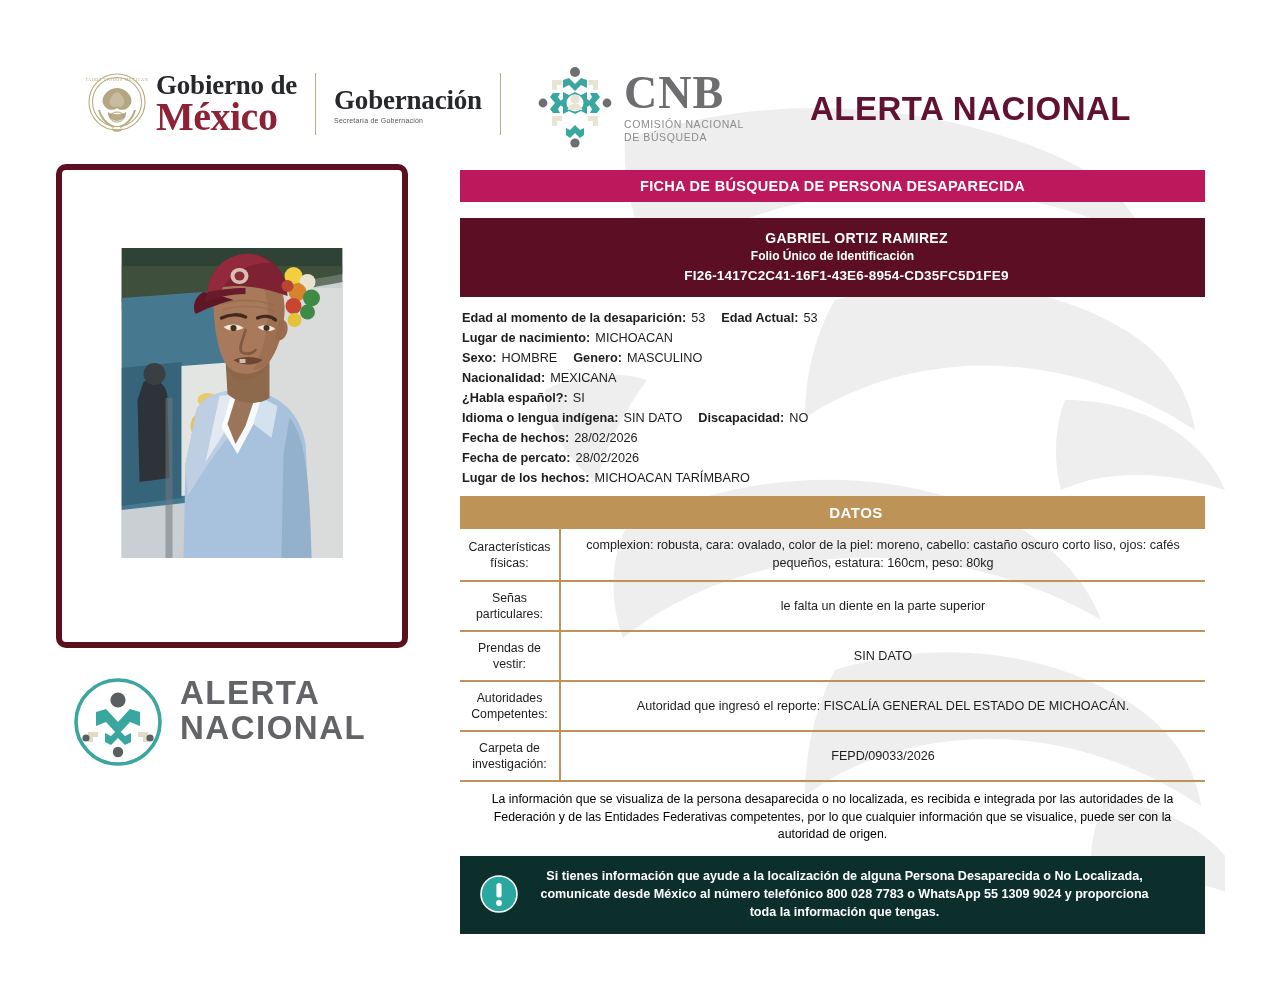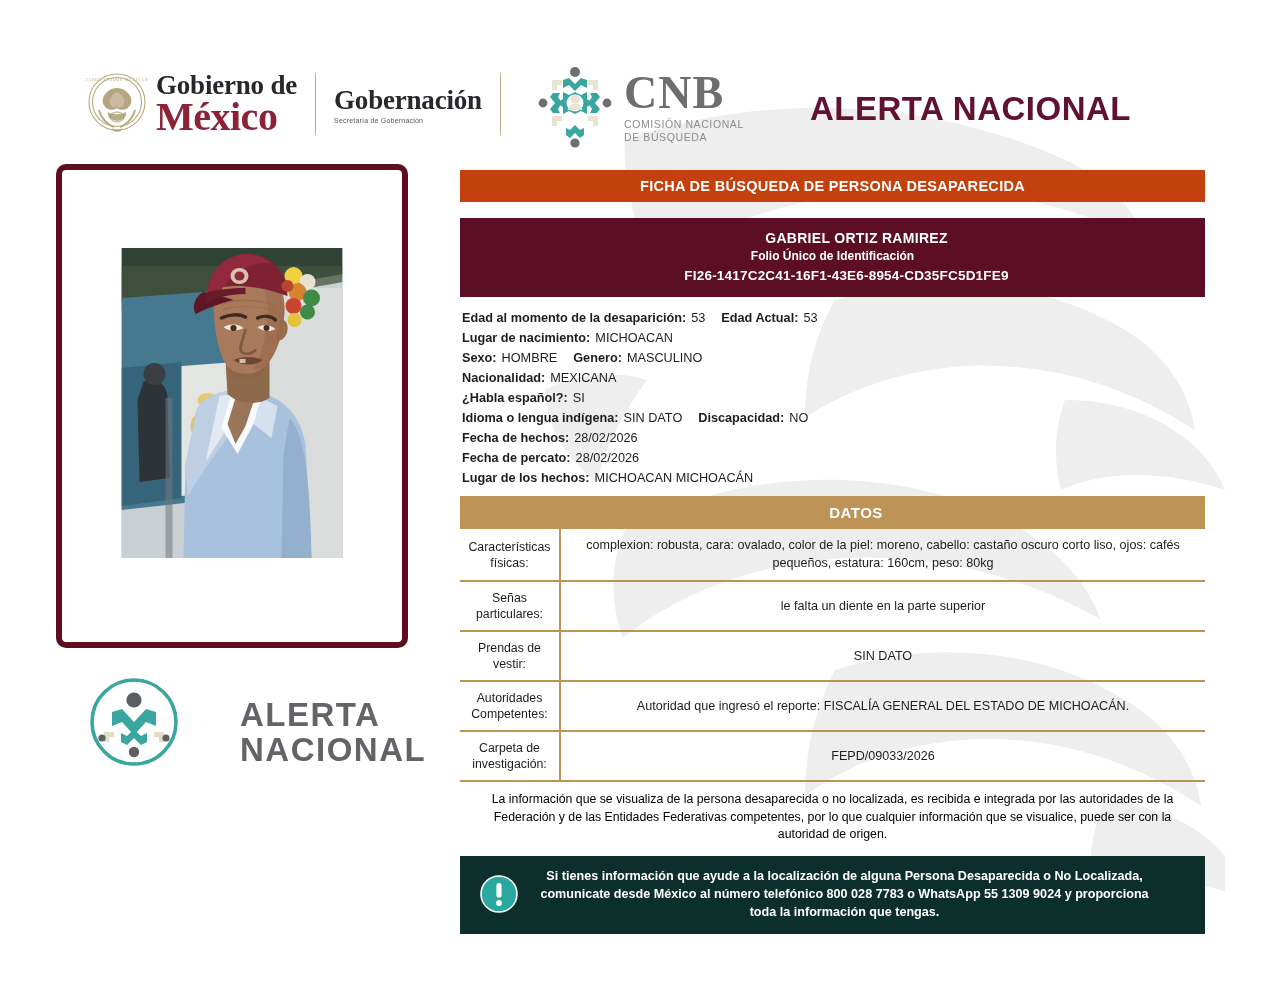--- a/index.html
+++ b/index.html
@@ -137,45 +137,44 @@
     transform: translateX(-50%);
     width: 221px;
     height: 310px;
     overflow: hidden;
     background: #b9c6cc;
   }
   #photo-inner svg { display: block; }
 
   #alert-logo-block {
     position: absolute;
-    left: 88px; top: 676px;
-    display: flex;
-    align-items: flex-end;
-    gap: 44px;
+    left: 72px; top: 676px;
+    display: flex;
+    align-items: flex-start;
   }
   .al-mark { width: 92px; height: 92px; flex: 0 0 92px; }
   .al-words {
     margin-left: 16px;
     font-size: 33px;
     font-weight: bold;
     color: #636467;
     letter-spacing: 1.5px;
     line-height: 1.06;
   }
 
   
   #right-col {
     position: absolute;
     left: 460px; top: 170px;
     width: 745px;
   }
 
   #ficha-bar {
     height: 32px;
-    background: #c2410c;
+    background: #be185d;
     color: #ffffff;
     font-size: 14.5px;
     font-weight: bold;
     letter-spacing: 0.3px;
     display: flex;
     align-items: center;
     justify-content: center;
   }
 
   #folio-box {
@@ -515,21 +514,21 @@
       <div class="row">
         <span class="lbl">Idioma o lengua indígena:</span><span class="val">SIN DATO</span><span class="gap"></span><span class="lbl">Discapacidad:</span><span class="val">NO</span>
       </div>
       <div class="row">
         <span class="lbl">Fecha de hechos:</span><span class="val">28/02/2026</span>
       </div>
       <div class="row">
         <span class="lbl">Fecha de percato:</span><span class="val">28/02/2026</span>
       </div>
       <div class="row">
-        <span class="lbl">Lugar de los hechos:</span><span class="val">MICHOACAN MICHOACÁN</span>
+        <span class="lbl">Lugar de los hechos:</span><span class="val">MICHOACAN TARÍMBARO</span>
       </div>
     </div>
 
     <div id="datos-bar">DATOS</div>
 
     <div id="datos-table">
       <div class="drow" style="min-height:53px">
         <div class="dlabel">Características físicas:</div>
         <div class="dvalue">complexion: robusta, cara: ovalado, color de la piel: moreno, cabello: castaño oscuro corto liso, ojos: cafés pequeños, estatura: 160cm, peso: 80kg</div>
       </div>

